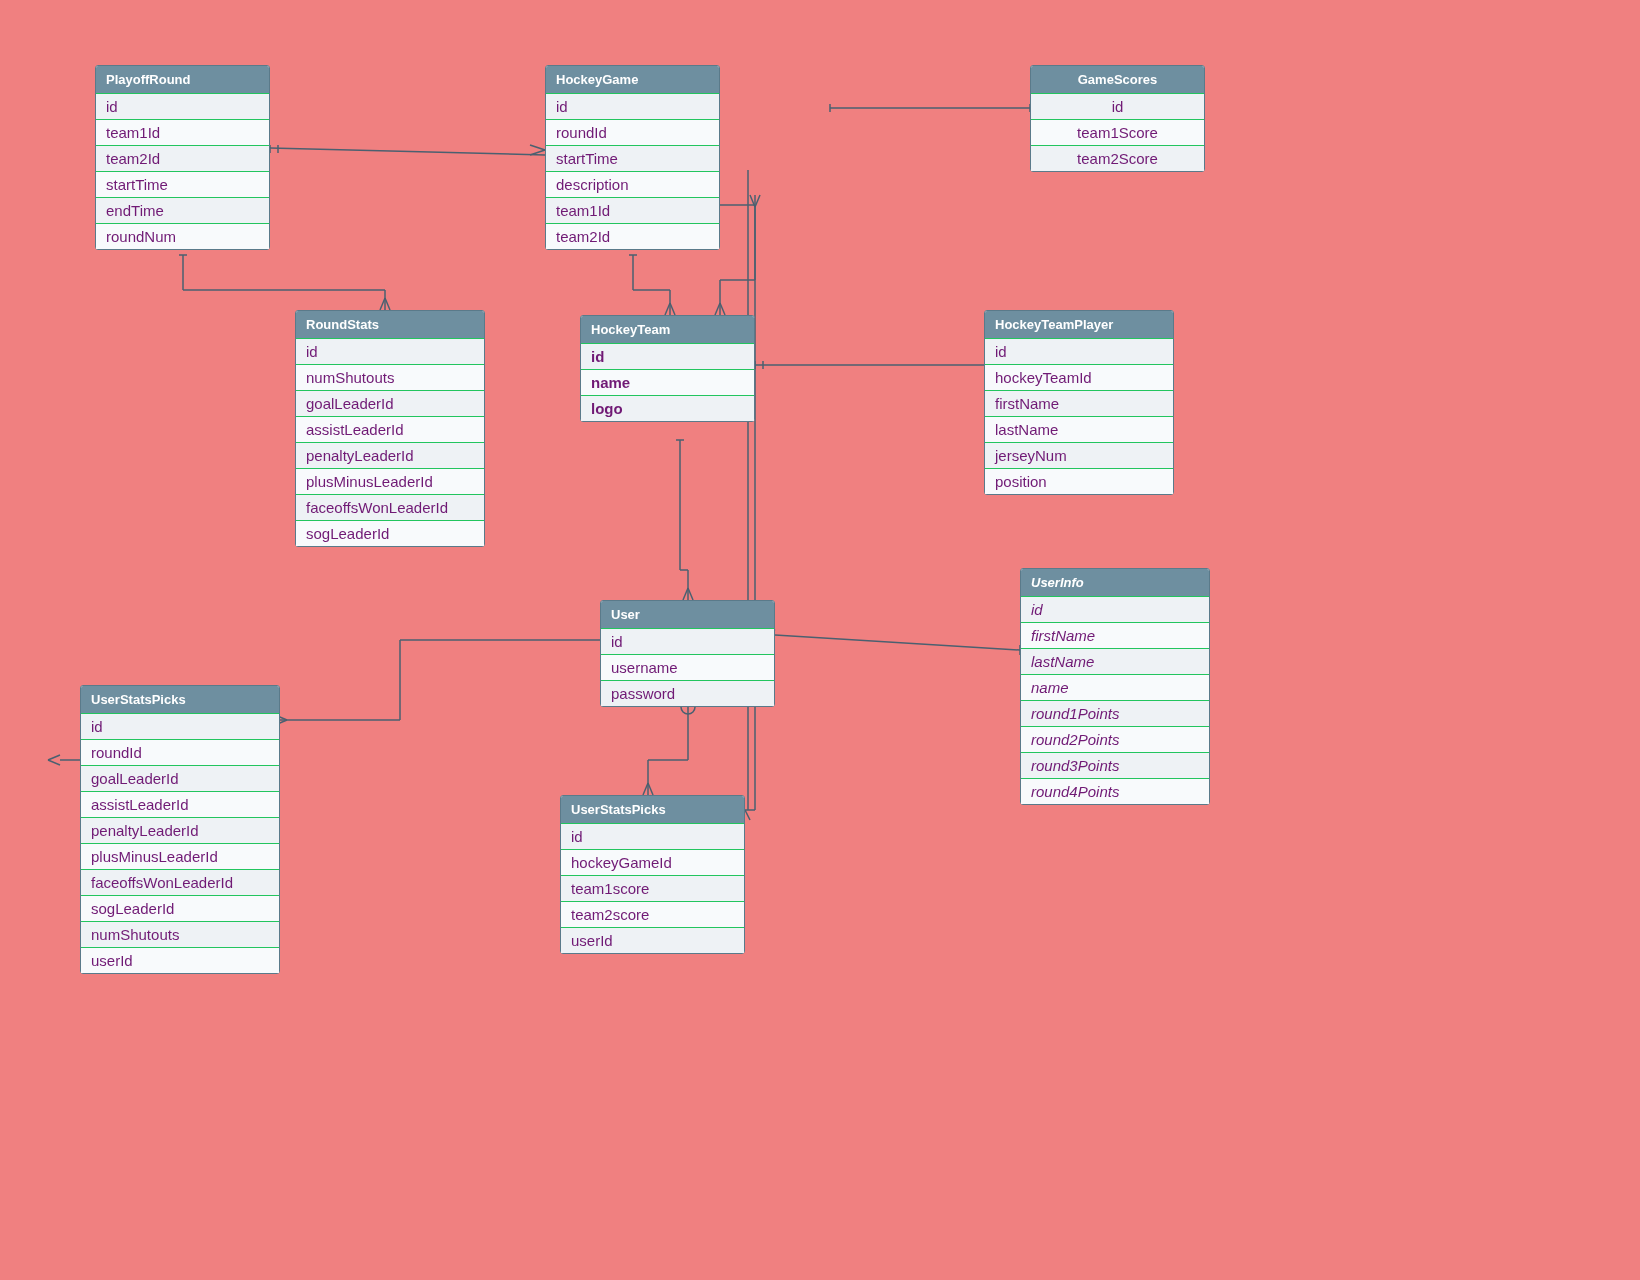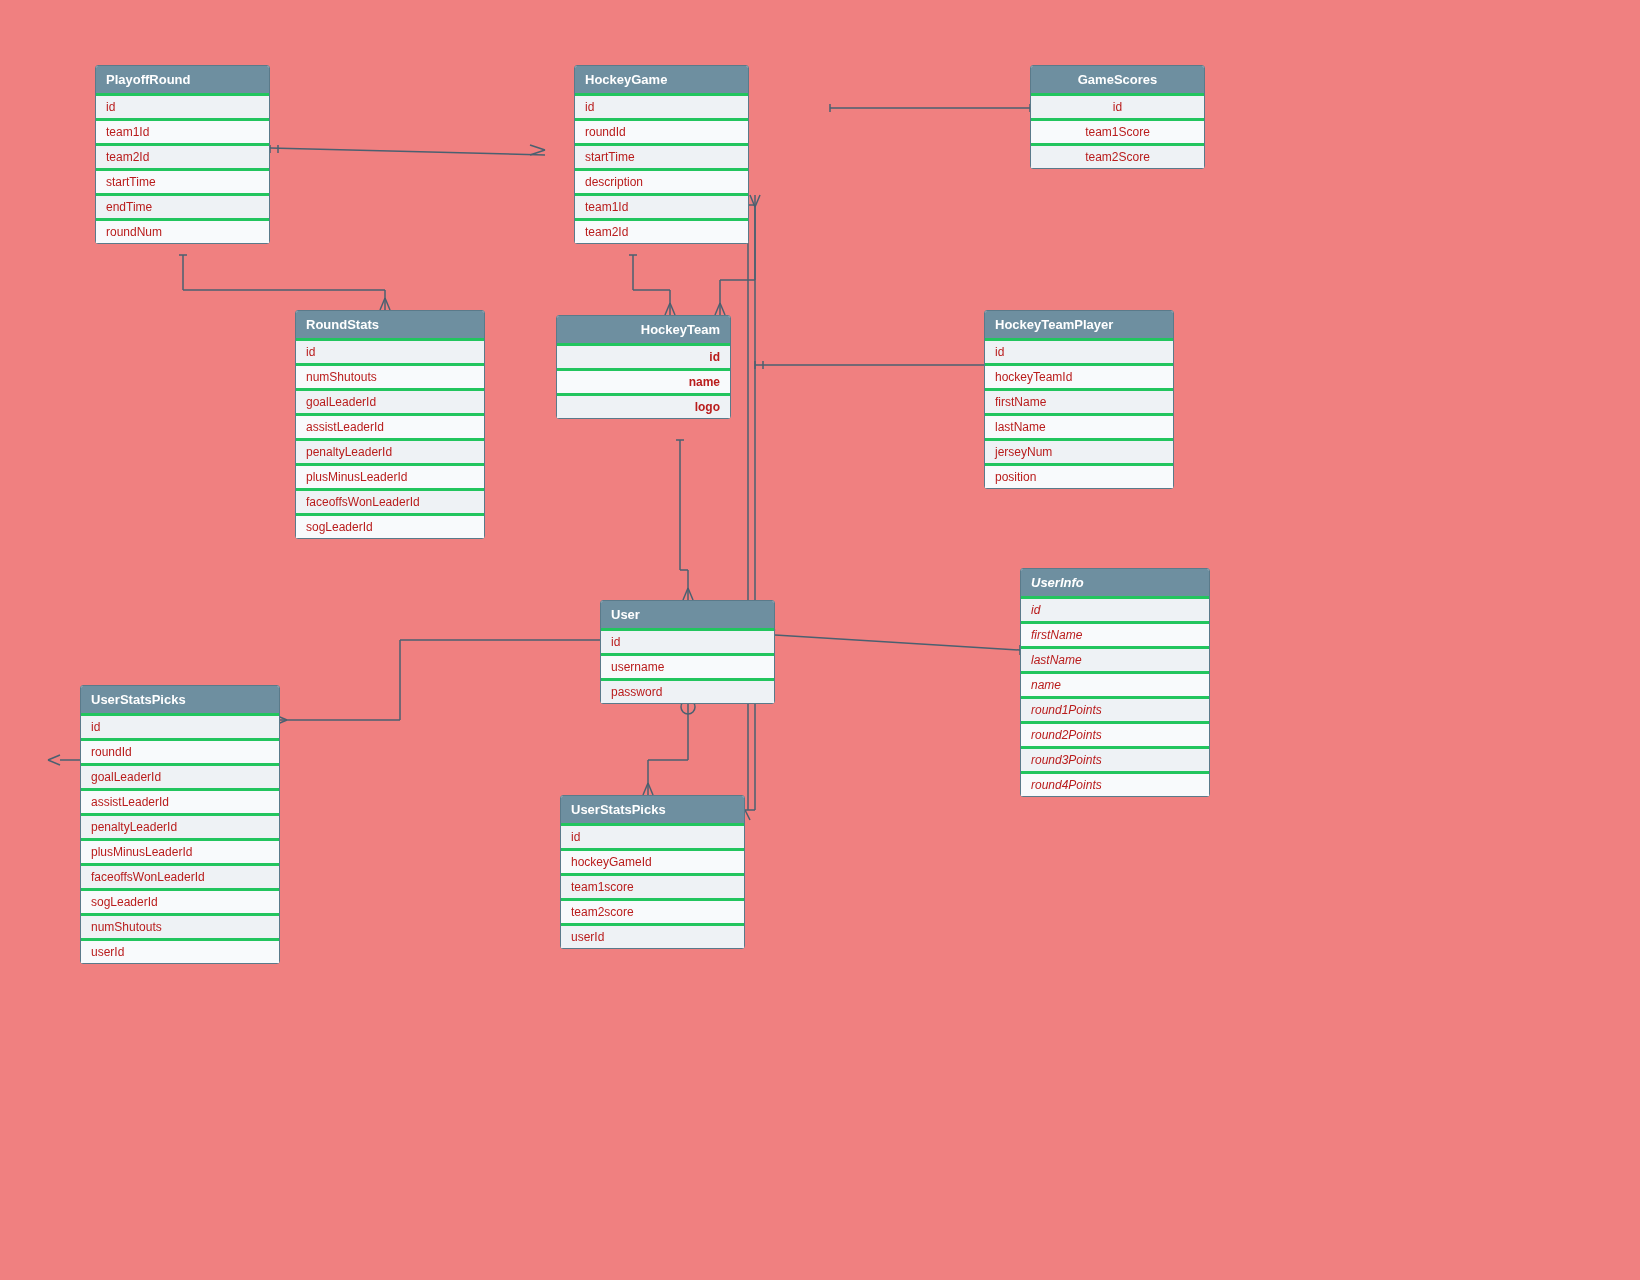--- a/index.html
+++ b/index.html
@@ -29,23 +29,23 @@
     .table-header {
       background: #6e8fa0;
       color: white;
       font-weight: bold;
       padding: 6px 10px;
       font-size: 13px;
       border-radius: 2px 2px 0 0;
     }
     .table-row {
       padding: 4px 10px;
-      font-size: 12px;
-      color: #b91c1c;
-      border-top: 3px solid #22c55e;
+      font-size: 15px;
+      color: #701a75;
+      border-top: 1px solid #22c55e;
     }
     .table-row:nth-child(even) {
       background: #eef2f5;
     }
     .table-row:nth-child(odd) {
       background: #f8fafc;
     }
     .table-row.bold-row {
       font-weight: bold;
     }
@@ -172,21 +172,21 @@
   <div class="table-box" style="left:95px; top:65px; width:175px;">
     <div class="table-header">PlayoffRound</div>
     <div class="table-row">id</div>
     <div class="table-row">team1Id</div>
     <div class="table-row">team2Id</div>
     <div class="table-row">startTime</div>
     <div class="table-row">endTime</div>
     <div class="table-row">roundNum</div>
   </div>
 
-  <div class="table-box" style="left:545px; top:65px; width:175px;margin-left:29px;">
+  <div class="table-box" style="left:545px; top:65px; width:175px;">
     <div class="table-header">HockeyGame</div>
     <div class="table-row">id</div>
     <div class="table-row">roundId</div>
     <div class="table-row">startTime</div>
     <div class="table-row">description</div>
     <div class="table-row">team1Id</div>
     <div class="table-row">team2Id</div>
   </div>
 
   <div class="table-box" style="left:1030px; top:65px; width:175px;text-align:center;">
@@ -201,21 +201,21 @@
     <div class="table-row">id</div>
     <div class="table-row">numShutouts</div>
     <div class="table-row">goalLeaderId</div>
     <div class="table-row">assistLeaderId</div>
     <div class="table-row">penaltyLeaderId</div>
     <div class="table-row">plusMinusLeaderId</div>
     <div class="table-row">faceoffsWonLeaderId</div>
     <div class="table-row">sogLeaderId</div>
   </div>
 
-  <div class="table-box" style="left:556px; top:315px; width:175px;text-align:right;">
+  <div class="table-box" style="left:580px; top:315px; width:175px;">
     <div class="table-header">HockeyTeam</div>
     <div class="table-row bold-row">id</div>
     <div class="table-row bold-row">name</div>
     <div class="table-row bold-row">logo</div>
   </div>
 
   <div class="table-box" style="left:984px; top:310px; width:190px;">
     <div class="table-header">HockeyTeamPlayer</div>
     <div class="table-row">id</div>
     <div class="table-row">hockeyTeamId</div>

